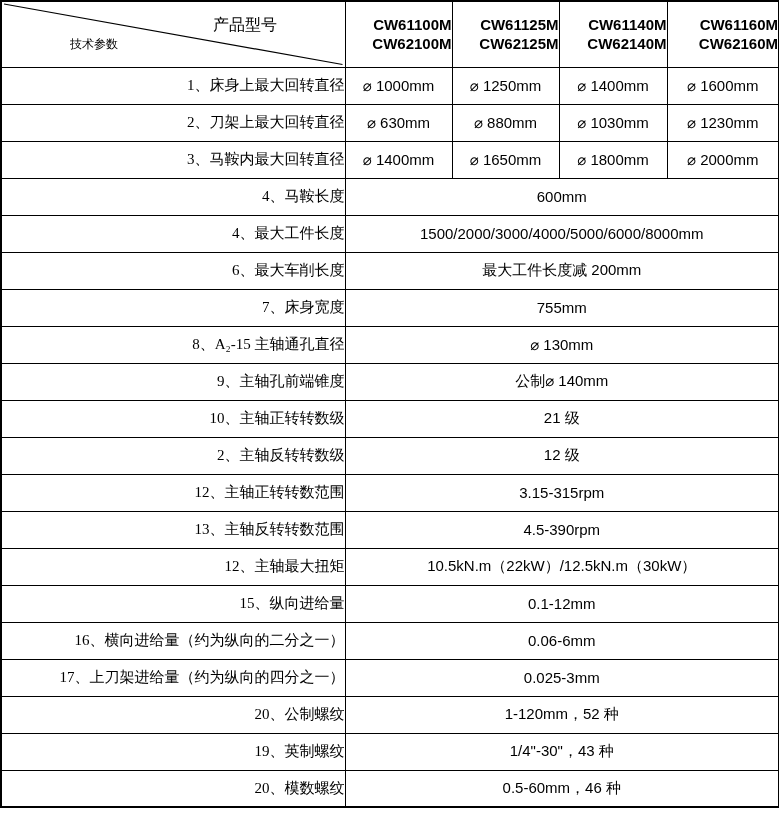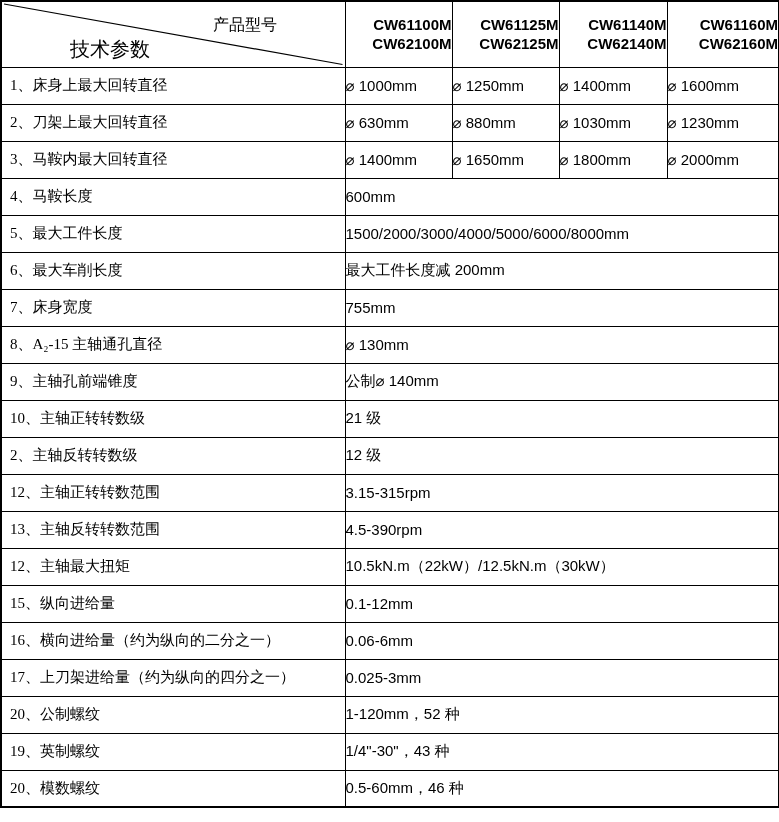--- a/index.html
+++ b/index.html
@@ -22,26 +22,27 @@
     overflow: hidden;
     white-space: nowrap;
     padding: 0;
     vertical-align: middle;
   }
   tr.head-row { height: 66px; }
   tr.spec-row { height: 37px; }
   td.label-cell {
     font-family: "Liberation Serif", serif;
     font-size: 15px;
-    text-align: left;
+    text-align: right;
     padding-left: 8px;
   }
   td.value-cell {
     font-family: "Liberation Sans", sans-serif;
     font-size: 15px;
+    text-align: center;
   }
   td.model-cell {
     font-family: "Liberation Sans", sans-serif;
     font-size: 15px;
     font-weight: bold;
     text-align: right;
     line-height: 19px;
   }
   td.corner-cell {
     position: relative;
@@ -59,21 +60,21 @@
     left: 211px;
     top: 13px;
     font-family: "Liberation Serif", serif;
     font-size: 16px;
   }
   .corner-bottom-label {
     position: absolute;
     left: 68px;
     top: 34px;
     font-family: "Liberation Serif", serif;
-    font-size: 20px;
+    font-size: 12px;
     text-align: center;
   }
 </style>
 </head>
 <body>
 
 <table class="spec-table">
   <colgroup>
     <col style="width:344px">
     <col style="width:107px">
@@ -128,21 +129,21 @@
       <td class="value-cell">⌀ 1650mm</td>
       <td class="value-cell">⌀ 1800mm</td>
       <td class="value-cell">⌀ 2000mm</td>
     </tr>
 
     <tr class="spec-row">
       <td class="label-cell">4、马鞍长度</td>
       <td class="value-cell" colspan="4">600mm</td>
     </tr>
     <tr class="spec-row">
-      <td class="label-cell">5、最大工件长度</td>
+      <td class="label-cell">4、最大工件长度</td>
       <td class="value-cell" colspan="4">1500/2000/3000/4000/5000/6000/8000mm</td>
     </tr>
     <tr class="spec-row">
       <td class="label-cell">6、最大车削长度</td>
       <td class="value-cell" colspan="4">最大工件长度减 200mm</td>
     </tr>
     <tr class="spec-row">
       <td class="label-cell">7、床身宽度</td>
       <td class="value-cell" colspan="4">755mm</td>
     </tr>

